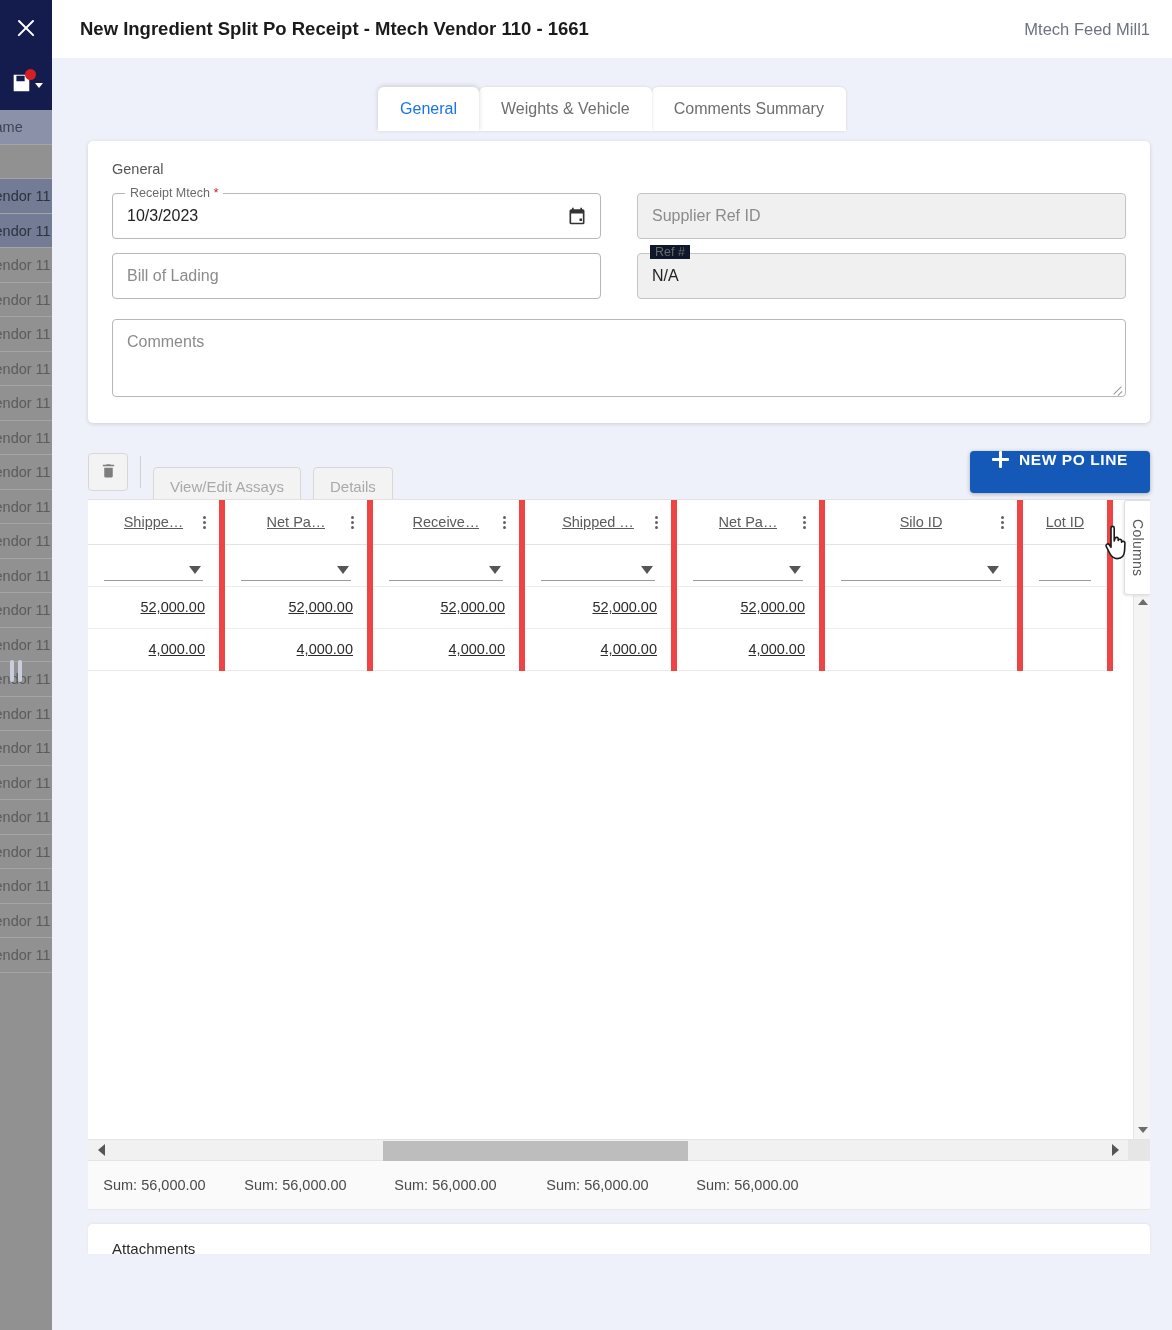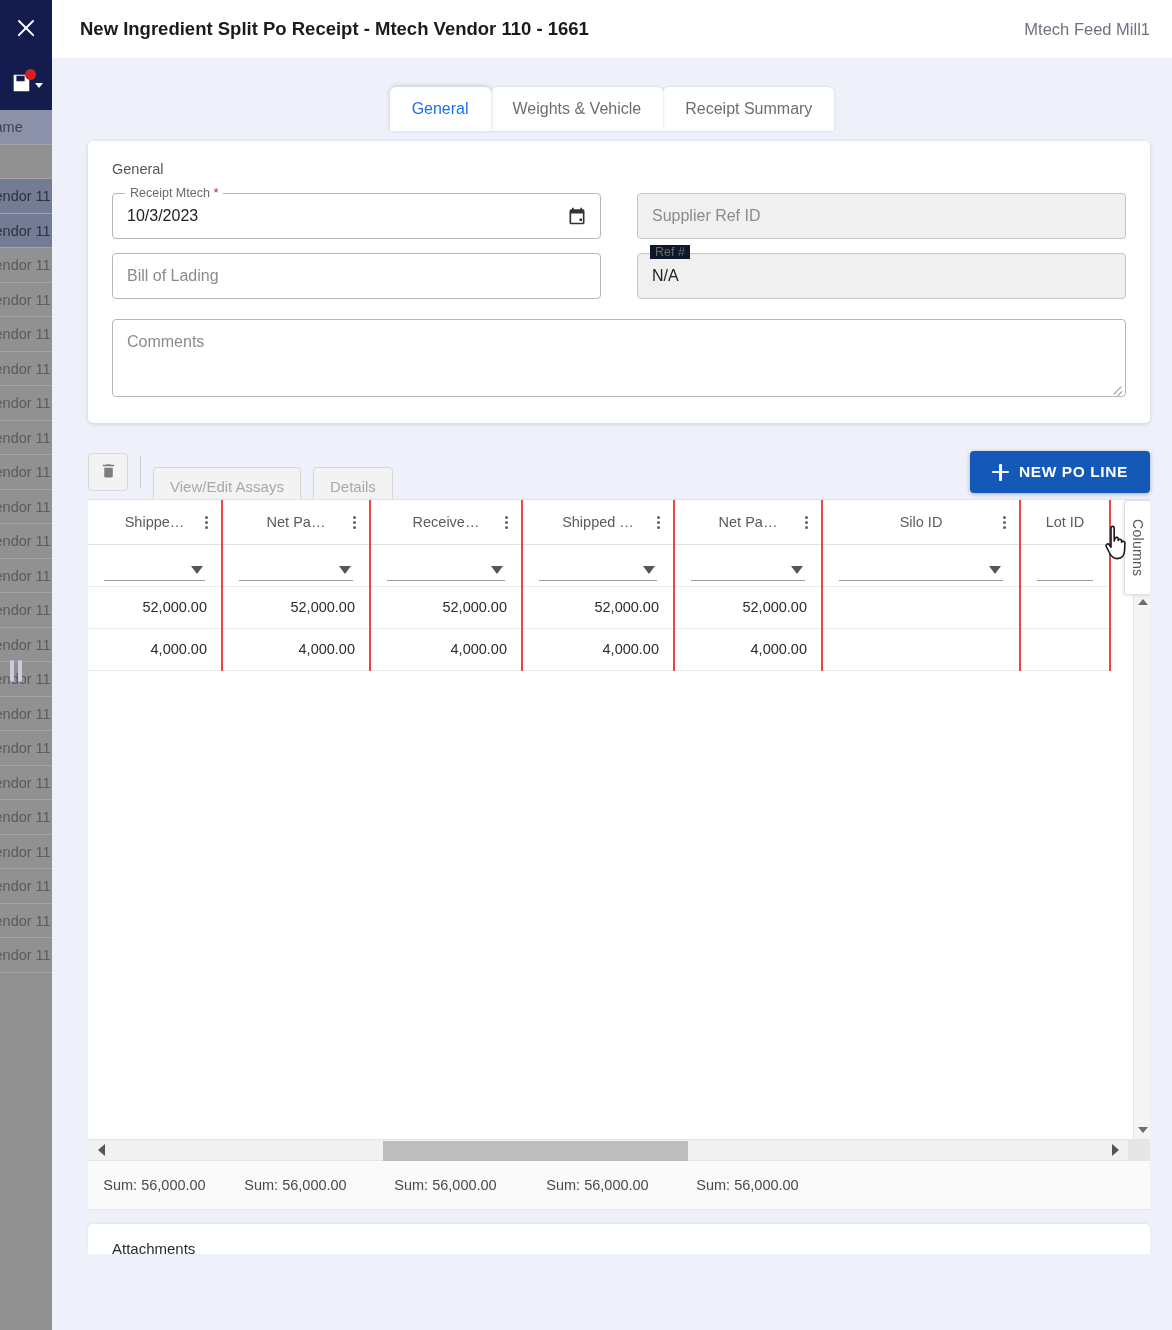--- a/index.html
+++ b/index.html
@@ -139,36 +139,36 @@
   }
   .vsep { width: 1px; height: 32px; background: #cfcfcf; }
   .ghost-btn {
     height: 38px; border: 1px solid #d7d7d7; border-radius: 4px; background: #f3f3f3;
     color: #a9a9a9; font-size: 15px; font-family: inherit; padding: 0 16px; cursor: default; margin-top: 28px;
   }
   .spacer { flex: 1; }
   .primary-btn {
     height: 42px; background: #1458b8; color: #fff; border: none; border-radius: 4px;
     font-family: inherit; font-size: 15.5px; font-weight: bold; letter-spacing: .6px;
-    padding: 0 22px; display: flex; align-items: center; gap: 10px; cursor: pointer;
+    padding: 0 22px; display: flex; gap: 10px; cursor: pointer;
     box-shadow: 0 1px 4px rgba(0,0,0,.3);
   }
   .plus { position: relative; width: 17px; height: 17px; }
   .plus:before, .plus:after { content:""; position:absolute; background:#fff; border-radius:1px; }
   .plus:before { left: 0; top: 7.2px; width: 17px; height: 2.4px; }
   .plus:after  { top: 0; left: 7.2px; height: 17px; width: 2.4px; }
 
   
   .grid-shell {
     position: relative; margin: 0 22px 0 36px; background: #fff;
     border-top: 1px solid #e2e2e2;
   }
   .grid-scroll { position: relative; overflow: hidden; }
   table.dg { border-collapse: collapse; width: 1022px; table-layout: fixed; }
-  table.dg th, table.dg td { border-right: 2px solid #ef4444; }
+  table.dg th, table.dg td { border-right: 6px solid #ef4444; text-decoration: underline; }
   .dg thead th {
     height: 44px; font-size: 14.5px; font-weight: normal; color: #5b5b5b;
     background: #fff; border-bottom: 1px solid #e3e3e3; padding: 0 10px;
     position: relative; text-align: center;
   }
   .th-in { display: flex; align-items: center; justify-content: center; gap: 6px; }
   .th-txt { overflow: hidden; white-space: nowrap; }
   .kebab { position: absolute; right: 8px; top: 50%; transform: translateY(-50%);
            width: 14px; height: 16px; cursor: pointer; }
   .kebab i { display:block; width: 3px; height: 3px; border-radius:50%; background:#616161; margin: 2px auto; }
@@ -304,21 +304,21 @@
 
     <div class="dlg-header">
       <div class="dlg-title">New Ingredient Split Po Receipt - Mtech Vendor 110 - 1661</div>
       <div class="dlg-org">Mtech Feed Mill1</div>
     </div>
 
     <div class="tabs-row">
       <div class="tabs">
         <button class="tab active">General</button>
         <button class="tab t2">Weights &amp; Vehicle</button>
-        <button class="tab t3">Receipt Summary</button>
+        <button class="tab t3">Comments Summary</button>
       </div>
     </div>
 
     <div class="card">
       <div class="card-legend">General</div>
       <div class="form-grid">
 
         <div class="mfield">
           <div class="box"></div>
           <div class="flabel">

